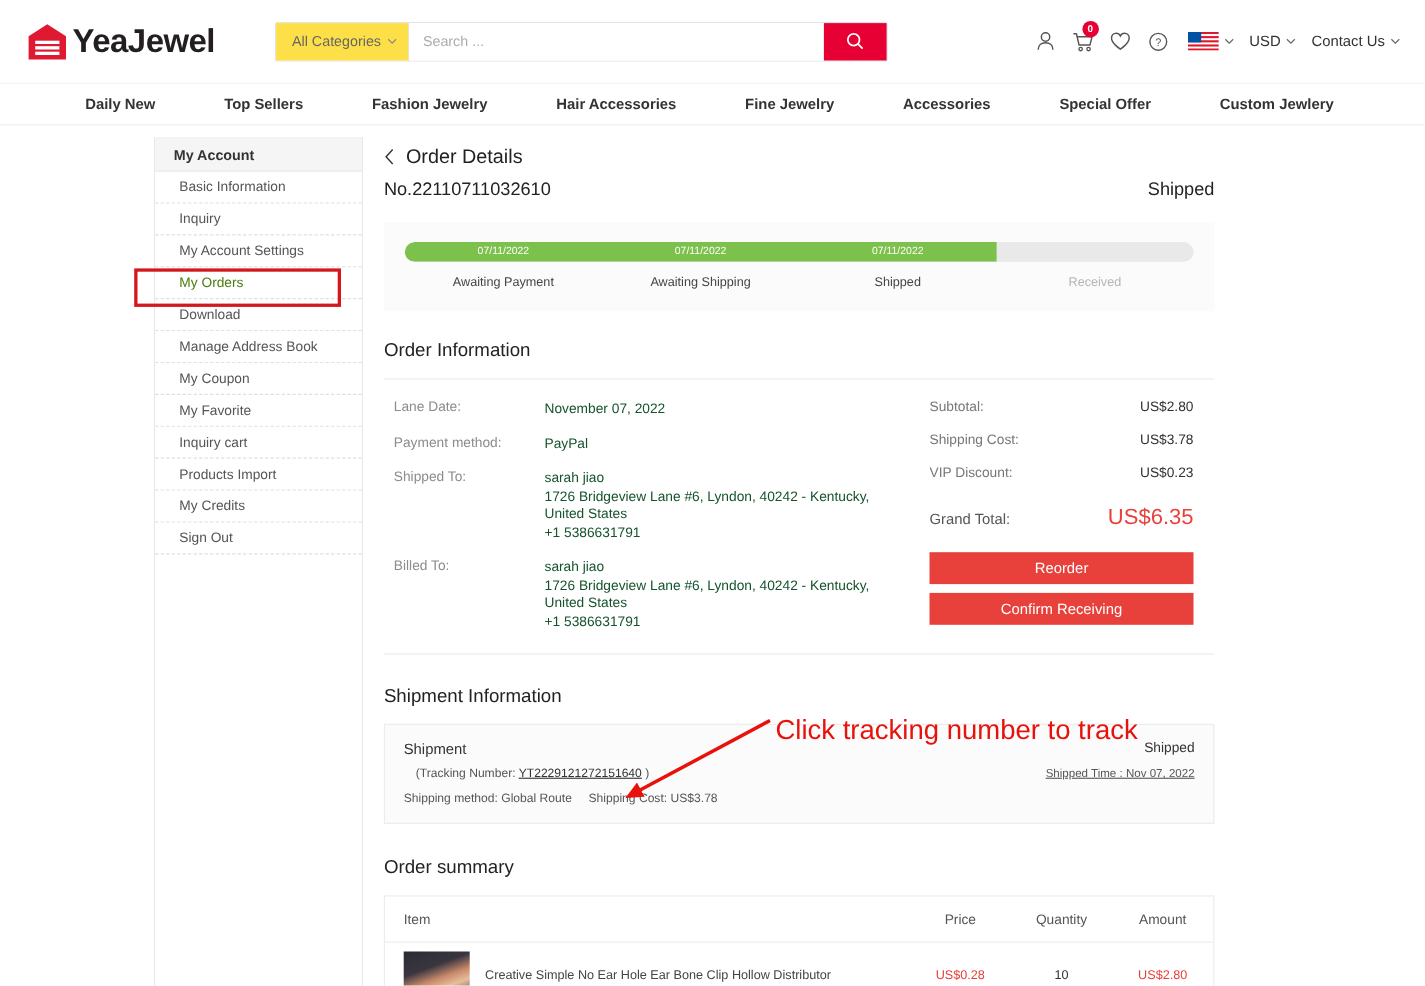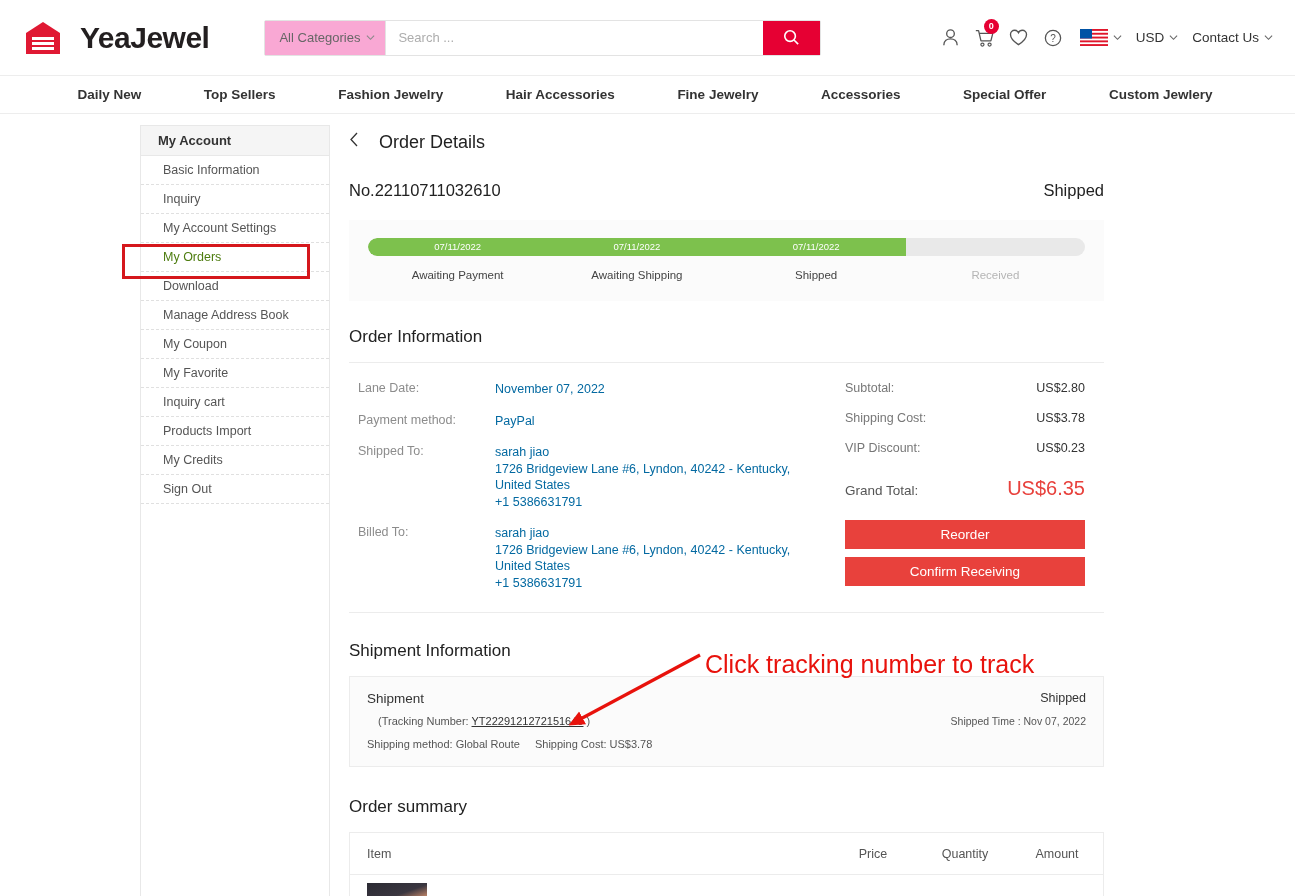--- a/index.html
+++ b/index.html
@@ -14,39 +14,39 @@
   
   .header {
     height: 75px; width: 100%;
     display: flex; align-items: center;
     background: #ffffff;
     position: relative;
   }
   .logo-wrap {
     display: flex; align-items: center;
     margin-left: 24px;
-    gap: 18px;
+    gap: 4px;
   }
   .logo-mark { width: 38px; height: 34px; display:block; }
   .logo-text {
     font-size: 30px; font-weight: bold; letter-spacing: -0.5px;
     color: #231f20;
   }
 
   .search-wrap {
     display: flex; align-items: center;
     margin-left: 55px;
     height: 36px;
     border: 1px solid #e3e3e3;
     border-radius: 2px;
     background: #fff;
   }
   .cat-select {
     width: 121px; height: 34px;
-    background: #f9a8d4;
+    background: #fde047;
     display: flex; align-items: center; justify-content: space-between;
     padding: 0 10px 0 14px;
     font-size: 13px; color: #666;
     border-right: 1px solid #e3e3e3;
     cursor: pointer;
   }
   .chev { width: 9px; height: 9px; display:inline-block; }
   .search-input {
     width: 377px; height: 34px;
     border: 0; outline: none;
@@ -147,22 +147,22 @@
     pointer-events: none;
   }
 
   
   .main {
     width: 755px;
     margin-left: 19px;
     padding-top: 18px;
   }
   .back-row {
-    display: flex; gap: 19px;
-    margin-bottom: 28px; cursor: pointer;
+    display: flex; align-items: center; gap: 9px;
+    margin-bottom: 10px; cursor: pointer;
   }
   .back-chev { width: 11px; height: 15px; }
   .page-title { font-size: 18px; color: #222; }
 
   .order-no-row {
     display: flex; justify-content: space-between; align-items: baseline;
     margin-bottom: 20px;
   }
   .order-no { font-size: 16.5px; color: #222; }
   .order-status-top { font-size: 16.5px; color: #222; }
@@ -209,21 +209,21 @@
   .info-grid {
     display: flex;
     padding-top: 18px;
     padding-bottom: 18px;
     border-bottom: 1px solid #ececec;
   }
   .info-left { width: 488px; padding-left: 9px; }
   .info-row { display: flex; margin-bottom: 15px; }
   .info-row.last { margin-bottom: 2px; }
   .info-label { width: 137px; font-size: 12.5px; color: #8c8c8c; flex: none; }
-  .info-value { font-size: 12.5px; color: #0369a1; line-height: 16.5px; width: 310px; }
+  .info-value { font-size: 12.5px; color: #14532d; line-height: 16.5px; width: 310px; }
 
   .totals { width: 248px; padding-left: 8px; }
   .tot-row {
     display: flex; justify-content: space-between; align-items: baseline;
     margin-bottom: 16px;
   }
   .tot-label { font-size: 12.5px; color: #777; }
   .tot-val { font-size: 12.5px; color: #333; }
   .grand-row { margin-top: 22px; margin-bottom: 20px; }
   .grand-label { font-size: 13.5px; color: #555; }
@@ -246,21 +246,21 @@
     padding: 14px 17px 16px 17px;
     margin-top: 14px;
     position: relative;
   }
   .ship-top { display: flex; justify-content: space-between; }
   .ship-word { font-size: 13.5px; color: #333; }
   .ship-status { font-size: 12.5px; color: #333; }
   .ship-mid { display: flex; justify-content: space-between; margin-top: 9px; }
   .track-line { font-size: 11px; color: #555; padding-left: 11px; }
   .track-link { color: #333; text-decoration: underline; cursor: pointer; }
-  .ship-time { font-size: 10.5px; color: #555; }
+  .ship-time { font-size: 10.5px; color: #555; text-decoration: underline; }
   .ship-bottom { font-size: 11px; color: #555; margin-top: 11px; }
   .ship-bottom span { margin-right: 12px; }
 
   
   .summary-block { margin-top: 30px; }
   .table {
     border: 1px solid #ececec;
     border-bottom: 0;
     margin-top: 14px;
     background: #fff;

